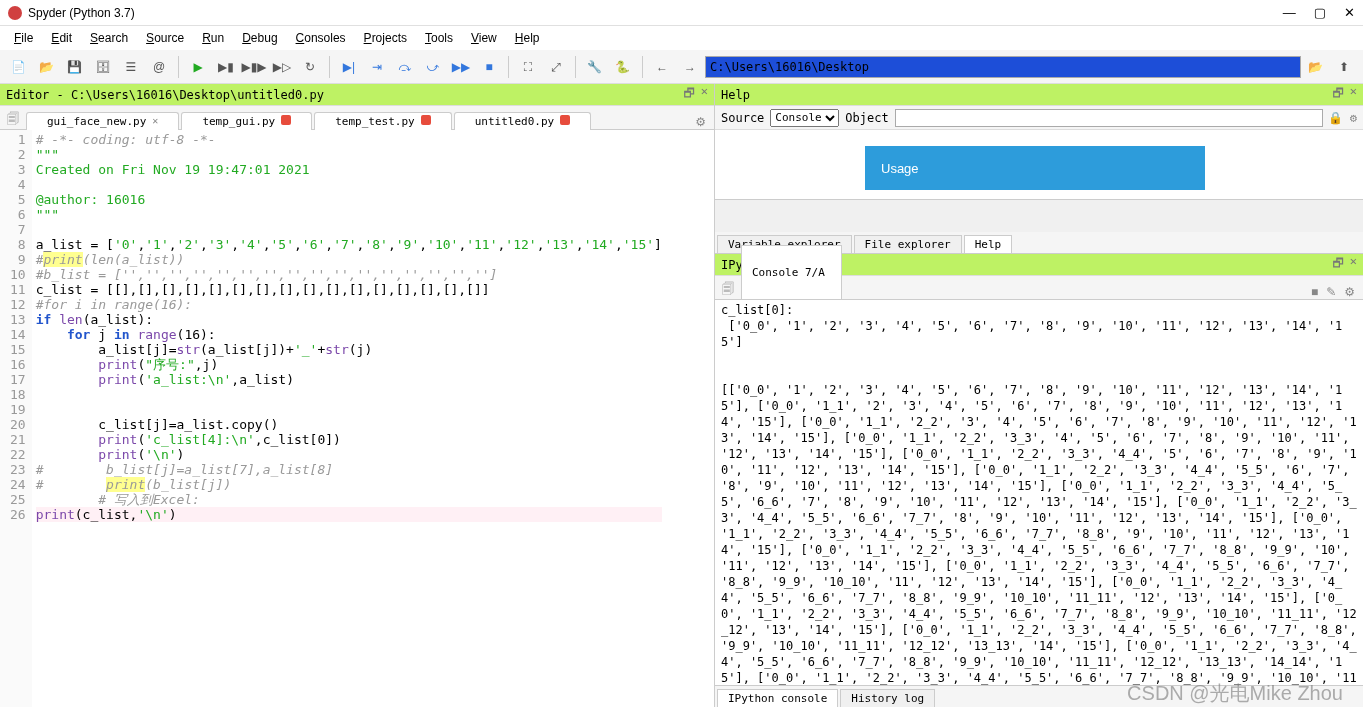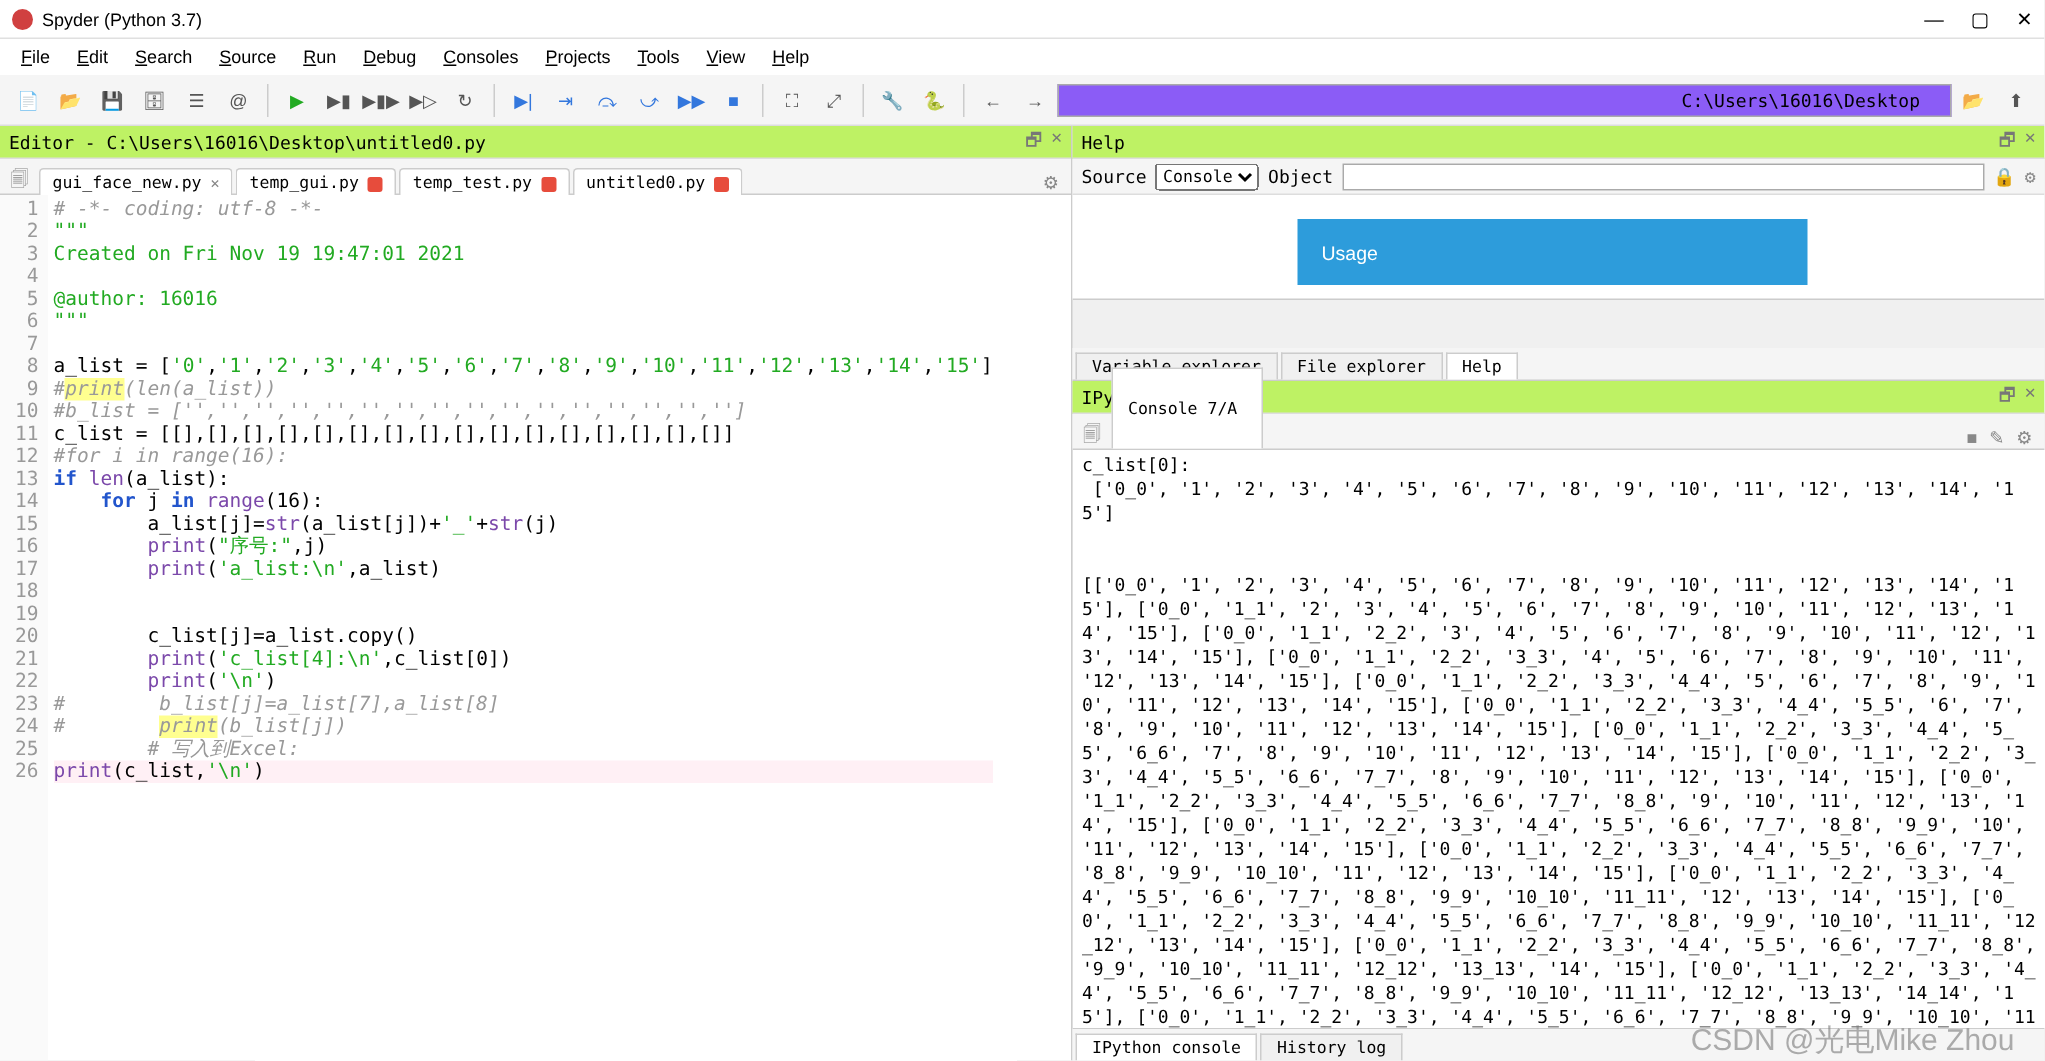--- a/index.html
+++ b/index.html
@@ -11,35 +11,35 @@
 .wincontrols { display: flex; gap: 18px; font-size: 13px; }
 .wincontrols span { cursor: pointer; }
 
 .menubar { background: #fff; height: 24px; display: flex; align-items: center; padding: 0 6px; gap: 2px; }
 .menubar-item { padding: 2px 8px; cursor: pointer; }
 .menubar-item u { text-decoration: underline; }
 
 .toolbar { background: #f5f5f5; height: 34px; display: flex; align-items: center; padding: 0 6px; gap: 2px; border-bottom: 1px solid #ddd; }
 .tb-btn { width: 26px; height: 26px; display: flex; align-items: center; justify-content: center; cursor: pointer; border-radius: 3px; color: #555; }
 .tb-sep { width: 1px; height: 22px; background: #ccc; margin: 0 4px; }
-.tb-path { flex: 1; height: 22px; border: 1px solid #aaa; background: #8b5cf6; padding: 0 20px; font-family: monospace; font-size: 12px; text-align: right; }
+.tb-path { flex: 1; height: 22px; border: 1px solid #aaa; background: #1d4ed8; padding: 0 4px; font-family: monospace; font-size: 12px; }
 
 .workspace { display: flex; height: calc(707px - 26px - 24px - 34px); }
 
 .left-panel { width: 715px; display: flex; flex-direction: column; border-right: 1px solid #ccc; }
 .right-panel { flex: 1; display: flex; flex-direction: column; }
 
 .pane-header { background: #bef264; height: 22px; display: flex; align-items: center; padding: 0 6px; border-bottom: 1px solid #ddd; font-family: monospace; font-size: 12px; }
 .pane-header-title { flex: 1; }
 .pane-header-icons { display: flex; gap: 6px; color: #777; }
 .pane-header-icons span { cursor: pointer; }
 
 .editor-tabs { background: #f5f5f5; height: 24px; display: flex; align-items: flex-end; padding: 0 4px; border-bottom: 1px solid #ccc; }
 .ed-newtab { width: 18px; height: 18px; color: #888; cursor: pointer; margin-right: 4px; display:flex;align-items:center;justify-content:center; }
-.ed-tab { background: #fff; border: 1px solid #ccc; border-bottom: none; padding: 2px 8px; margin-right: 2px; font-family: monospace; font-size: 11px; cursor: pointer; display: flex; align-items: flex-end; gap: 6px; border-radius: 3px 3px 0 0; position:relative; top:1px; }
+.ed-tab { background: #fff; border: 1px solid #ccc; border-bottom: none; padding: 2px 20px; margin-right: 2px; font-family: monospace; font-size: 11px; cursor: pointer; display: flex; align-items: flex-start; gap: 6px; border-radius: 3px 3px 0 0; position:relative; top:1px; }
 .ed-tab .close-x { color: #888; font-size: 10px; }
 .ed-tab.active { background: #fff; }
 .ed-tab .red-dot { width:10px; height:10px; background:#e74c3c; border-radius:2px; display:inline-block; }
 .ed-tabs-right { margin-left:auto; color:#888; padding-right:4px; cursor:pointer; }
 
 .editor-area { flex: 1; display: flex; background: #fff; overflow: auto; font-family: "Consolas", monospace; font-size: 13px; line-height: 15px; }
 .gutter { background: #fafafa; color: #999; text-align: right; padding: 2px 6px 2px 10px; user-select: none; white-space: pre; }
 .code { padding: 2px 4px; white-space: pre; }
 .code .c-comment { color: #999; font-style: italic; }
 .code .c-str { color: #22aa22; }

